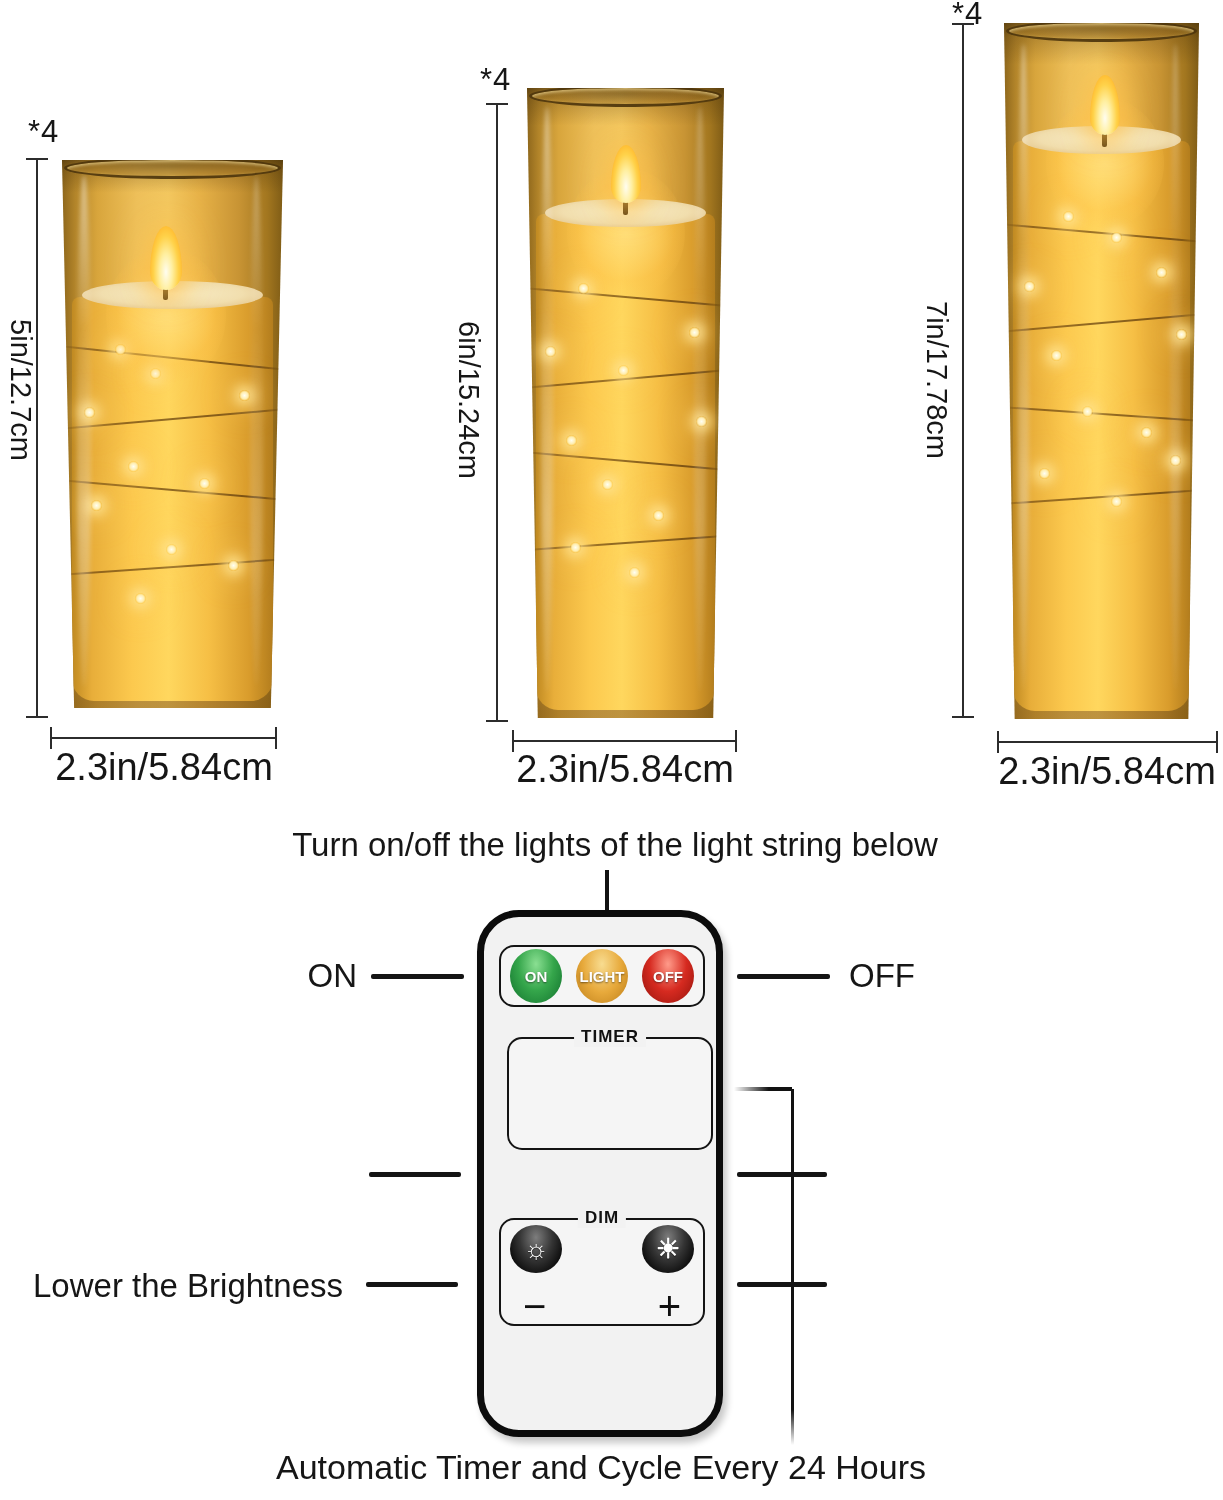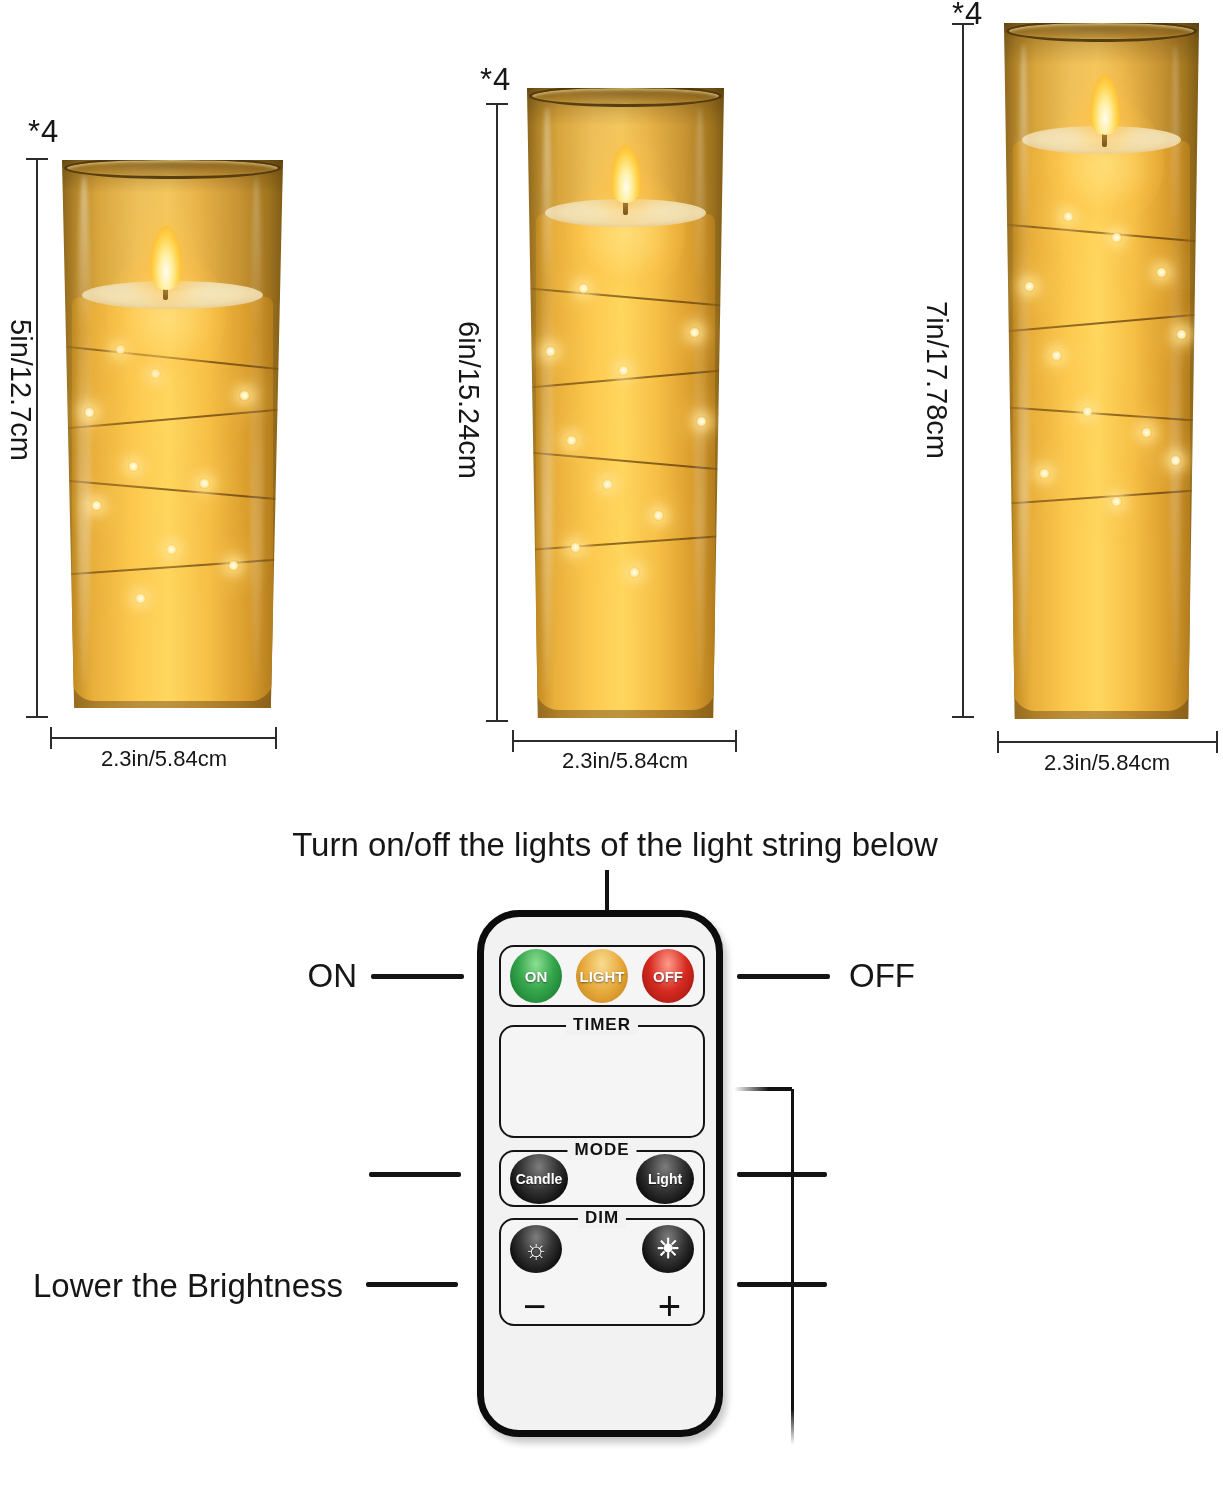--- a/index.html
+++ b/index.html
@@ -5,21 +5,21 @@
   html,body{margin:0;padding:0;background:#fff;}
   #stage{position:relative;width:1223px;height:1500px;background:#fff;overflow:hidden;
          font-family:"Liberation Sans", sans-serif;color:#161616;}
 
   
   .vline{position:absolute;width:2px;background:#2c2c2c;}
   .vline .cap{position:absolute;left:-10px;width:22px;height:2px;background:#2c2c2c;}
   .hline{position:absolute;height:2px;background:#2c2c2c;}
   .hline .cap{position:absolute;top:-10px;width:2px;height:22px;background:#2c2c2c;}
   .dim-v{position:absolute;white-space:nowrap;font-size:29px;transform:translate(-50%,-50%) rotate(90deg);}
-  .dim-h{position:absolute;white-space:nowrap;font-size:22px;transform:translate(-50%,0);text-align:center;}
+  .dim-h{position:absolute;white-space:nowrap;font-size:38px;transform:translate(-50%,0);text-align:center;}
   .qty{position:absolute;font-size:31px;letter-spacing:1px;}
 
   
   .candle{position:absolute;}
   .glass{position:absolute;inset:0;clip-path:polygon(0 0,100% 0,94.5% 100%,5.5% 100%);
     background:
       linear-gradient(to bottom, rgba(52,34,6,.5) 0%, rgba(70,46,9,.25) 2%, rgba(0,0,0,0) 6%),
       linear-gradient(to bottom, rgba(0,0,0,0) 88%, rgba(110,70,15,.4) 99%),
       linear-gradient(90deg,#8e671c 0%,#b3852a 6%,#d8a53c 16%,#eec05a 34%,#f3c75f 48%,#e7b248 62%,#c89434 80%,#a2761f 93%,#7f5c16 100%);}
   .wax{position:absolute;left:4.5%;right:4.5%;bottom:1.2%;border-radius:8px 8px 22px 22px;
@@ -210,31 +210,24 @@
   <div class="remote">
 
     <div class="rc-group" style="top:28px;height:62px;">
       <div class="btn-row">
         <button class="btn-oval btn-green">ON</button>
         <button class="btn-oval btn-amber">LIGHT</button>
         <button class="btn-oval btn-red">OFF</button>
       </div>
     </div>
 
-    <div class="rc-group" style="top:108px;height:113px;">
+    <div class="rc-group" style="top:120px;height:113px;margin-left:8px;">
       <span class="legend">TIMER</span>
     </div>
 
-    <div class="rc-group" style="top:233px;height:57px;">
-      <span class="legend">MODE</span>
-      <div class="btn-row">
-        <button class="btn-dark btn-mode">Candle</button>
-        <button class="btn-dark btn-mode">Light</button>
-      </div>
-    </div>
 
     <div class="rc-group" style="top:301px;height:108px;">
       <span class="legend">DIM</span>
       <div class="btn-row" style="height:54px;margin-top:2px;">
         <button class="btn-dark btn-sun">☼</button>
         <button class="btn-dark btn-sun">☀</button>
       </div>
       <div class="pm-row">
         <span class="pm">−</span>
         <span class="pm">+</span>
@@ -253,14 +246,15 @@
   <div class="dash" style="left:737px;top:974px;width:93px;"></div>
   <span class="callout" style="left:849px;top:957px;">OFF</span>
 
   <div class="conn-stub" style="left:734px;top:1087px;width:58px;"></div>
   <div class="conn-v" style="left:791px;top:1089px;width:3px;height:356px;"></div>
 
   <div class="dash" style="left:737px;top:1172px;width:90px;"></div>
 
   <div class="dash" style="left:737px;top:1282px;width:90px;"></div>
 
+  <span class="center-text" style="left:601px;top:1448px;font-size:34px;">Automatic Timer and Cycle Every 24 Hours</span>
 
 </div>
 
 </body></html>

